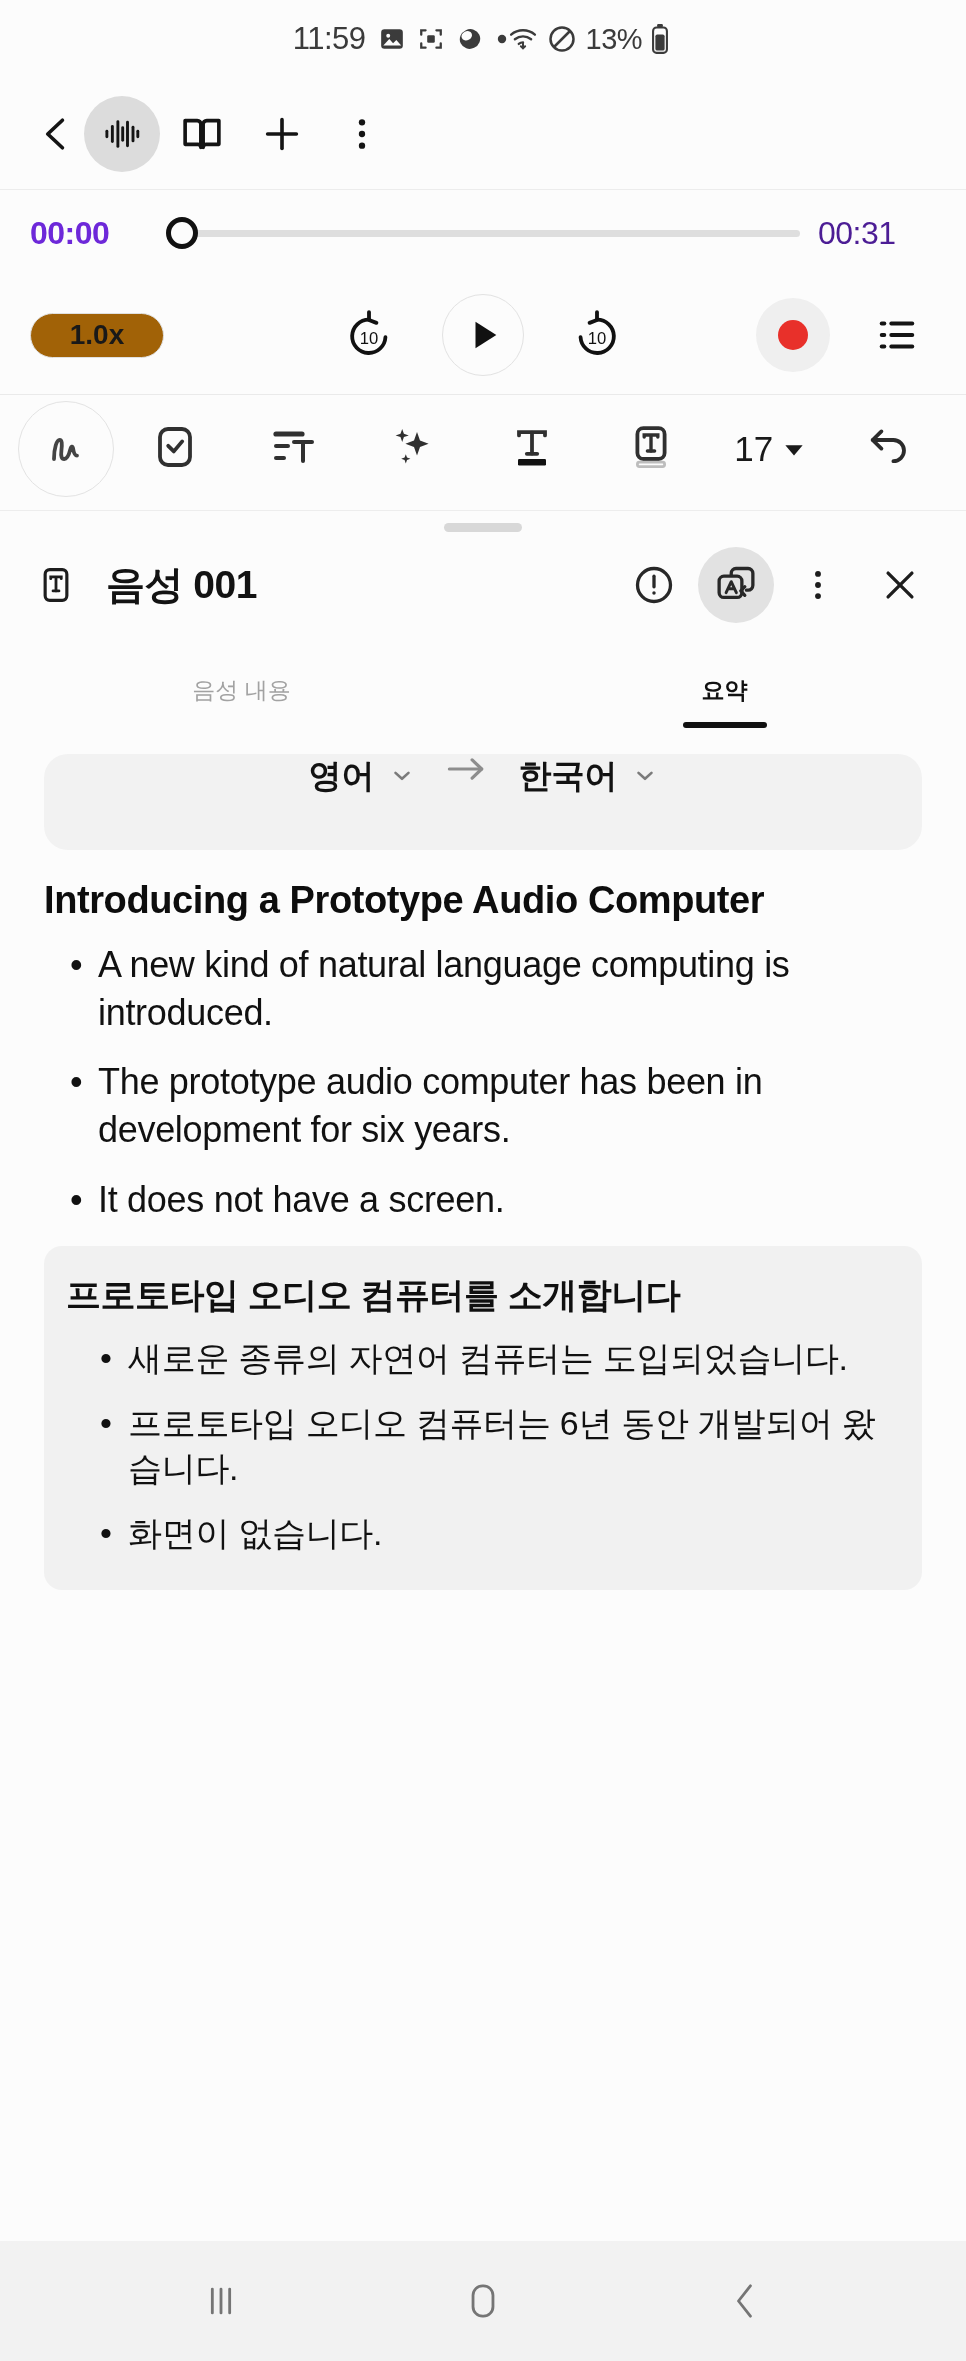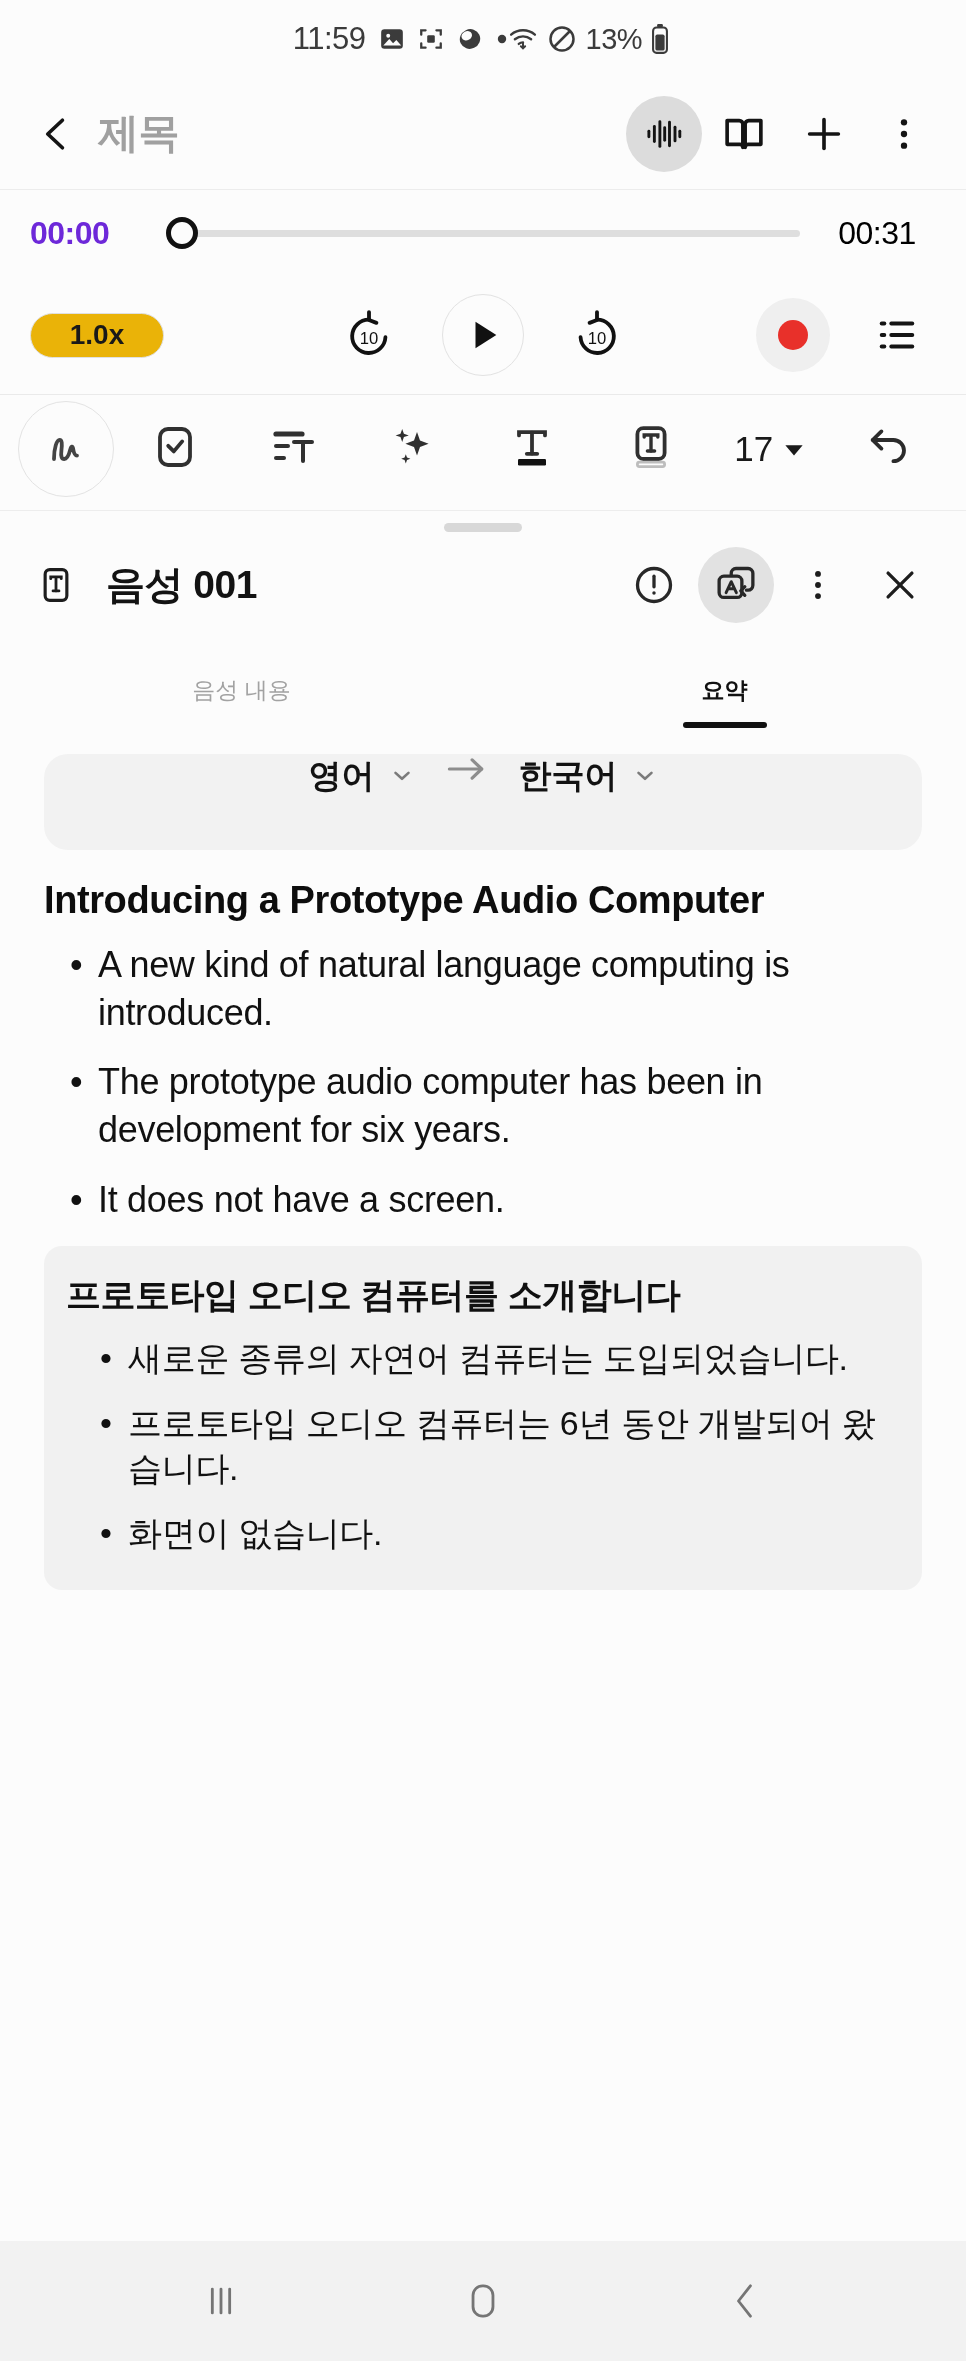--- a/index.html
+++ b/index.html
@@ -43,32 +43,32 @@
   .ab-btn {
     width: 76px; height: 76px; border-radius: 50%;
     display: flex; align-items: center; justify-content: center;
   }
   .ab-btn.active { background: #dcdcdc; }
 
   
   .player { background: #fcfcfc; padding: 0 30px; border-bottom: 1px solid #eaeaea; }
   .seekrow { display: flex; align-items: center; height: 86px; gap: 18px; }
   .t-cur { font-size: 32px; font-weight: 600; color: #6d28d9; letter-spacing: -0.5px; min-width: 118px;}
-  .t-tot { font-size: 32px; font-weight: 500; color: #000000; letter-spacing: -0.5px; min-width: 118px; text-align: center;}
+  .t-tot { font-size: 32px; font-weight: 500; color: #4c1d95; letter-spacing: -0.5px; min-width: 118px; text-align: left;}
   .seek { flex: 1; position: relative; height: 34px; display: flex; align-items: center; }
   .seek-track { position:absolute; left: 16px; right: 0; height: 7px; border-radius: 4px; background: #dedede; }
   .seek-thumb {
     position: absolute; left: 0; width: 32px; height: 32px; border-radius: 50%;
     background: #fcfcfc; border: 5px solid #111; z-index: 2;
   }
   .ctrlrow { display: flex; align-items: center; height: 118px; position: relative; }
   .speed-pill {
     width: 134px; height: 45px; border: 1.6px solid #e0e0e0; border-radius: 32px;
     display: flex; align-items: center; justify-content: center;
-    font-size: 28px; font-weight: 600; color: #191919; background: #eab308;
+    font-size: 28px; font-weight: 600; color: #191919; background: #a16207;
   }
   .transport {
     position: absolute; left: 50%; transform: translateX(-50%);
     display: flex; align-items: center; gap: 34px;
   }
   .tbtn { width: 78px; height: 78px; display: flex; align-items: center; justify-content: center; }
   .playbtn {
     width: 82px; height: 82px; border-radius: 50%; border: 1.6px solid #e2e2e2;
     display: flex; align-items: center; justify-content: center; background: #fcfcfc;
   }
@@ -216,21 +216,20 @@
       </span>
     </div>
   </div>
 
   <div class="appbar">
     <div class="back-chevron">
       <svg width="44" height="44" viewBox="0 0 24 24" fill="none" stroke="#141414" stroke-width="2" stroke-linecap="round" stroke-linejoin="round">
           <polyline points="15.5 4.5 7.5 12 15.5 19.5"></polyline>
         </svg>
     </div>
-    <div class="app-title">제목</div>
     <div class="appbar-actions">
       <div class="ab-btn active">
         <svg width="44" height="44" viewBox="0 0 32 32" stroke="#141414" stroke-width="2.1" stroke-linecap="round">
           <line x1="5" y1="14" x2="5" y2="18"></line>
             <line x1="9" y1="10.5" x2="9" y2="21.5"></line>
           <line x1="13" y1="7" x2="13" y2="25"></line>
             <line x1="16.5" y1="11.5" x2="16.5" y2="20.5"></line>
           <line x1="20" y1="7.5" x2="20" y2="24.5"></line>
             <line x1="24" y1="11" x2="24" y2="21"></line>
           <line x1="27.5" y1="14" x2="27.5" y2="18"></line>

